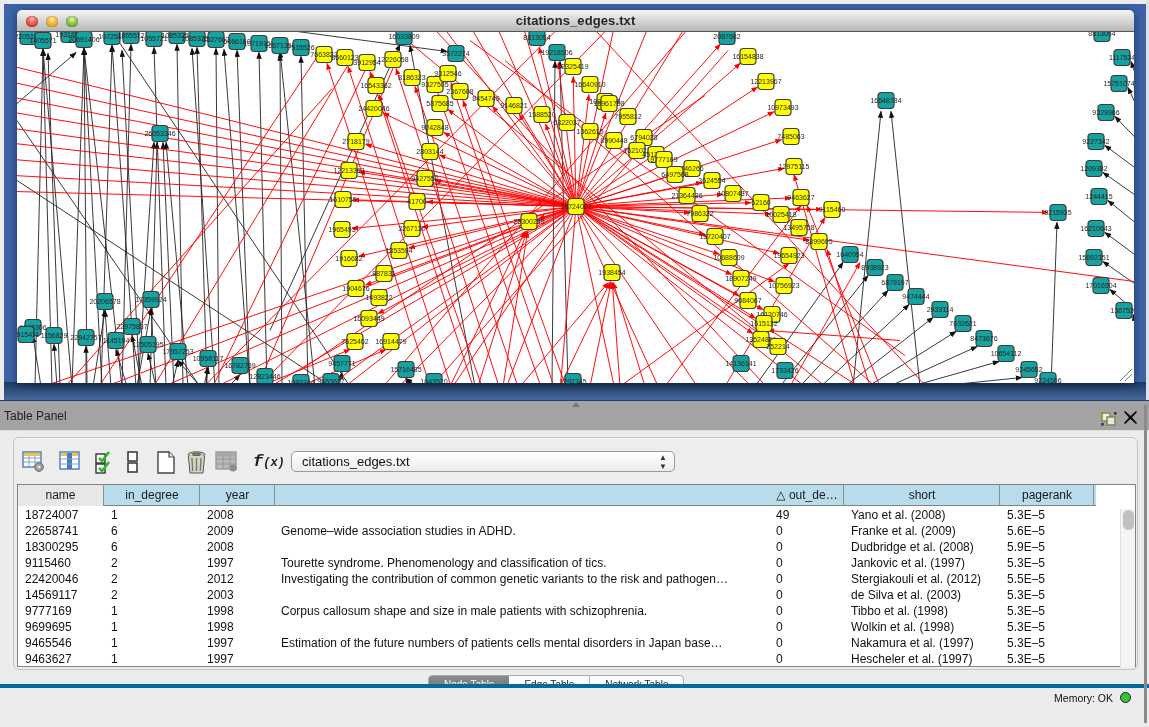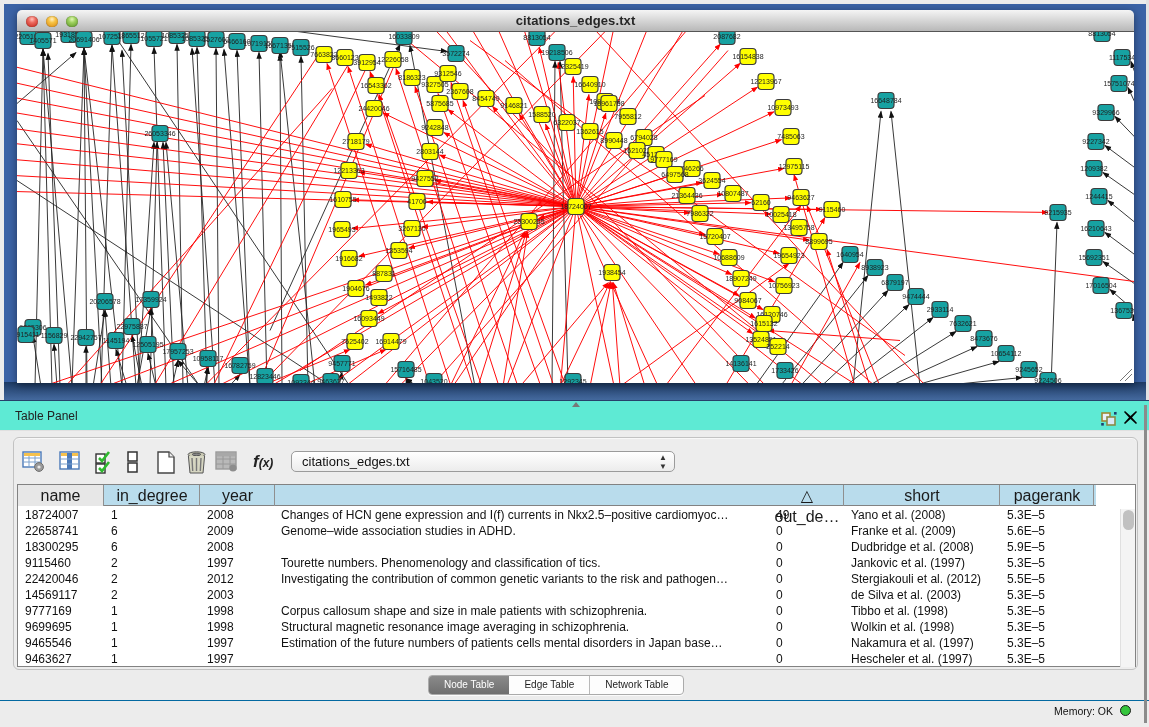--- a/index.html
+++ b/index.html
@@ -10,40 +10,40 @@
 #titlebar{position:absolute;left:0;top:0;width:100%;height:21.5px;border-radius:5px 5px 0 0;
   background:linear-gradient(#f5f5f5,#d3d3d3 55%,#b8b8b8);border-bottom:1px solid #555;
   text-align:center;font-size:13px;font-weight:bold;letter-spacing:.1px;color:#262626;line-height:21.5px}
 .tl{position:absolute;top:5.5px;width:11.5px;height:11.5px;border-radius:50%;box-shadow:0 0 0 .6px rgba(60,60,60,.55),inset 0 1px 1px rgba(255,255,255,.4)}
 #tl1{left:9px;background:radial-gradient(circle at 50% 30%,#ffb3ac 6%,#ec6b60 35%,#d23b30 75%,#8e1f16);box-shadow:inset 0 0 1px rgba(0,0,0,.5)}
 #tl2{left:29px;background:radial-gradient(circle at 50% 30%,#ffe9b0 6%,#f6c345 35%,#e59e23 75%,#946413);box-shadow:inset 0 0 1px rgba(0,0,0,.5)}
 #tl3{left:49px;background:radial-gradient(circle at 50% 30%,#d6f1a8 6%,#9ed15e 35%,#71a839 75%,#47711d);box-shadow:inset 0 0 1px rgba(0,0,0,.5)}
 #canvas{position:absolute;left:0;top:21.5px;width:1117px;height:351px;background:#fff;overflow:hidden}
 #rightstrip{position:absolute;left:1146px;top:0;width:3px;height:400px;background:#e2e2e2}
 #tp{position:absolute;left:0;top:400px;width:1149px;height:327px;background:#ececec}
-#tphead{position:absolute;left:0;top:0;width:100%;height:31px;background:#5eead4;border-top:1px solid #27406b;border-bottom:1px solid #e0e0e0;font-size:12px;color:#222;line-height:30px;padding-left:15px}
+#tphead{position:absolute;left:0;top:0;width:100%;height:31px;background:#a3a3a3;border-top:1px solid #27406b;border-bottom:1px solid #e0e0e0;font-size:12px;color:#222;line-height:30px;padding-left:4px}
 #panel{position:absolute;left:13px;top:37px;width:1125px;height:233px;background:#ededed;border:1px solid #c2c2c2;border-radius:6px;box-shadow:inset 0 1px 0 #f8f8f8}
 #combo{position:absolute;left:277px;top:13px;width:384px;height:21px;background:linear-gradient(#fff,#ececec);border:1px solid #9b9b9b;border-radius:5px;font-size:13px;color:#111;line-height:19px;padding-left:10px}
 #combo .arr{position:absolute;right:7px;top:1px;font-size:8px;color:#333;line-height:9px}
 #tbl{position:absolute;left:3px;top:46px;width:1119px;height:183px;background:#fff;border:1px solid #828282}
-#thead{position:absolute;left:0;top:0;width:1078px;height:21px;background:#b9dcec;border-bottom:1px solid #828282;font-size:16px;color:#1a1a1a}
+#thead{position:absolute;left:0;top:0;width:1078px;height:21px;background:#b9dcec;border-bottom:1px solid #828282;font-size:12px;color:#1a1a1a}
 .th{position:absolute;top:0;height:21px;line-height:21px;text-align:center;border-right:1px solid #8f8f8f}
 #rowsbox{position:absolute;left:0;top:22px;width:1117px;font-size:12px;color:#111}
 .tr{position:relative;height:16px;line-height:16px;white-space:nowrap}
 .tr div{position:absolute;top:0;height:16px;overflow:hidden}
 .c0{left:7px;width:80px}.c1{left:93px;width:90px}.c2{left:189px;width:70px}
 .c3{left:263px;width:485px}.c4{left:758px;width:68px}.c5{left:833px;width:155px}
 .c6{left:989px;width:95px}
 #sbar{position:absolute;left:1102px;top:24px;width:15px;height:158px;background:#f4f4f4;border-left:1px solid #e0e0e0}
 #sthumb{position:absolute;left:2px;top:1px;width:11px;height:20px;background:#c1c1c1;border-radius:6px}
 #tabs{position:absolute;left:428px;top:275px;height:19.5px;display:flex;border:1px solid #ababab;border-radius:4px;overflow:hidden;background:#fdfdfd;font-size:10px;color:#1d1d1d;box-shadow:0 1px 0 rgba(255,255,255,.8)}
 #tabs div{padding:0 15px;line-height:18.5px}
 #tabs .sel{background:linear-gradient(#8a8a8a,#6f6f6f);color:#fff}
 #tabs .sep{padding:0;width:1px;background:#b9b9b9}
-#status{position:absolute;left:0;top:300px;width:1149px;height:27px;background:#ececec;border-top:1px solid #0369a1}
+#status{position:absolute;left:0;top:284px;width:1149px;height:27px;background:#ececec;border-top:4px solid #0369a1}
 #mem{position:absolute;right:36px;top:4px;font-size:10.5px;color:#111}
 #memdot{position:absolute;right:18px;top:4px;width:11px;height:11px;border-radius:50%;background:#35c53c;border:1.5px solid #1c1c1c}
 #darkstrip{position:absolute;left:1144px;top:5px;width:3px;height:318px;background:#8b8b8b}
 #divider{position:absolute;left:572px;top:2px;width:0;height:0;border-left:4px solid transparent;border-right:4px solid transparent;border-bottom:5px solid #777}
 .icon{position:absolute;top:13px}
 </style></head>
 <body>
 <div id="app">
 <div id="desk"></div>
 <div id="deskband"></div>
@@ -609,38 +609,37 @@
 <svg class="icon" style="left:201px" width="23" height="22" viewBox="0 0 23 22">
  <rect x="1" y="1" width="20" height="17" fill="#b9b9b9" stroke="#9a9a9a" stroke-width="1.4"></rect>
  <rect x="2" y="2" width="18" height="3.4" fill="#a8a8a8"></rect>
  <line x1="1" y1="8" x2="21" y2="8" stroke="#989898"></line>
           <line x1="1" y1="13" x2="21" y2="13" stroke="#989898"></line>
  <line x1="8" y1="5" x2="8" y2="18" stroke="#989898"></line>
           <line x1="15" y1="5" x2="15" y2="18" stroke="#989898"></line>
  <circle cx="18" cy="17" r="3.6" fill="#8d8d8d"></circle>
 </svg>
 <text></text>
-<div class="icon" style="left:239px;top:14px;width:26px;font-family:Liberation Sans, sans-serif;font-style:italic;font-weight:bold;font-size:17px;color:#222">f<span style="font-size:12px">(x)</span></div>
+<div class="icon" style="left:239px;top:14px;width:26px;font-family:Liberation Mono, monospace;font-style:italic;font-weight:bold;font-size:17px;color:#222">f<span style="font-size:12px">(x)</span></div>
 
     <div id="combo">citations_edges.txt<div class="arr">▲<br>▼</div></div>
     <div id="tbl">
       <div id="thead">
         <div class="th" style="left:0;width:86px;background:#e7e7e7">name</div>
         <div class="th" style="left:87px;width:95px">in_degree</div>
         <div class="th" style="left:183px;width:74px">year</div>
         <div class="th" style="left:753px;width:73px">△ out_de…</div>
         <div class="th" style="left:827px;width:155px">short</div>
         <div class="th" style="left:983px;width:93px">pagerank</div>
       </div>
       <div id="rowsbox">
             <div class="tr">
               <div class="c0">18724007</div>
               <div class="c1">1</div>
               <div class="c2">2008</div>
-              <div class="c3">Changes of HCN gene expression and I(f) currents in Nkx2.5–positive cardiomyoc…</div>
               <div class="c4">49</div>
               <div class="c5">Yano et al. (2008)</div>
               <div class="c6">5.3E–5</div>
             </div>
             <div class="tr">
               <div class="c0">22658741</div>
               <div class="c1">6</div>
               <div class="c2">2009</div>
               <div class="c3">Genome–wide association studies in ADHD.</div>
               <div class="c4">0</div>
@@ -652,21 +651,21 @@
               <div class="c1">6</div>
               <div class="c2">2008</div>
               <div class="c4">0</div>
               <div class="c5">Dudbridge et al. (2008)</div>
               <div class="c6">5.9E–5</div>
             </div>
             <div class="tr">
               <div class="c0">9115460</div>
               <div class="c1">2</div>
               <div class="c2">1997</div>
-              <div class="c3">Tourette numbers. Phenomenology and classification of tics.</div>
+              <div class="c3">Tourette syndrome. Phenomenology and classification of tics.</div>
               <div class="c4">0</div>
               <div class="c5">Jankovic et al. (1997)</div>
               <div class="c6">5.3E–5</div>
             </div>
             <div class="tr">
               <div class="c0">22420046</div>
               <div class="c1">2</div>
               <div class="c2">2012</div>
               <div class="c3">Investigating the contribution of common genetic variants to the risk and pathogen…</div>
               <div class="c4">0</div>
@@ -687,21 +686,20 @@
               <div class="c2">1998</div>
               <div class="c3">Corpus callosum shape and size in male patients with schizophrenia.</div>
               <div class="c4">0</div>
               <div class="c5">Tibbo et al. (1998)</div>
               <div class="c6">5.3E–5</div>
             </div>
             <div class="tr">
               <div class="c0">9699695</div>
               <div class="c1">1</div>
               <div class="c2">1998</div>
-              <div class="c3">Structural magnetic resonance image averaging in schizophrenia.</div>
               <div class="c4">0</div>
               <div class="c5">Wolkin et al. (1998)</div>
               <div class="c6">5.3E–5</div>
             </div>
             <div class="tr">
               <div class="c0">9465546</div>
               <div class="c1">1</div>
               <div class="c2">1997</div>
               <div class="c3">Estimation of the future numbers of patients cells mental disorders in Japan base…</div>
               <div class="c4">0</div>

